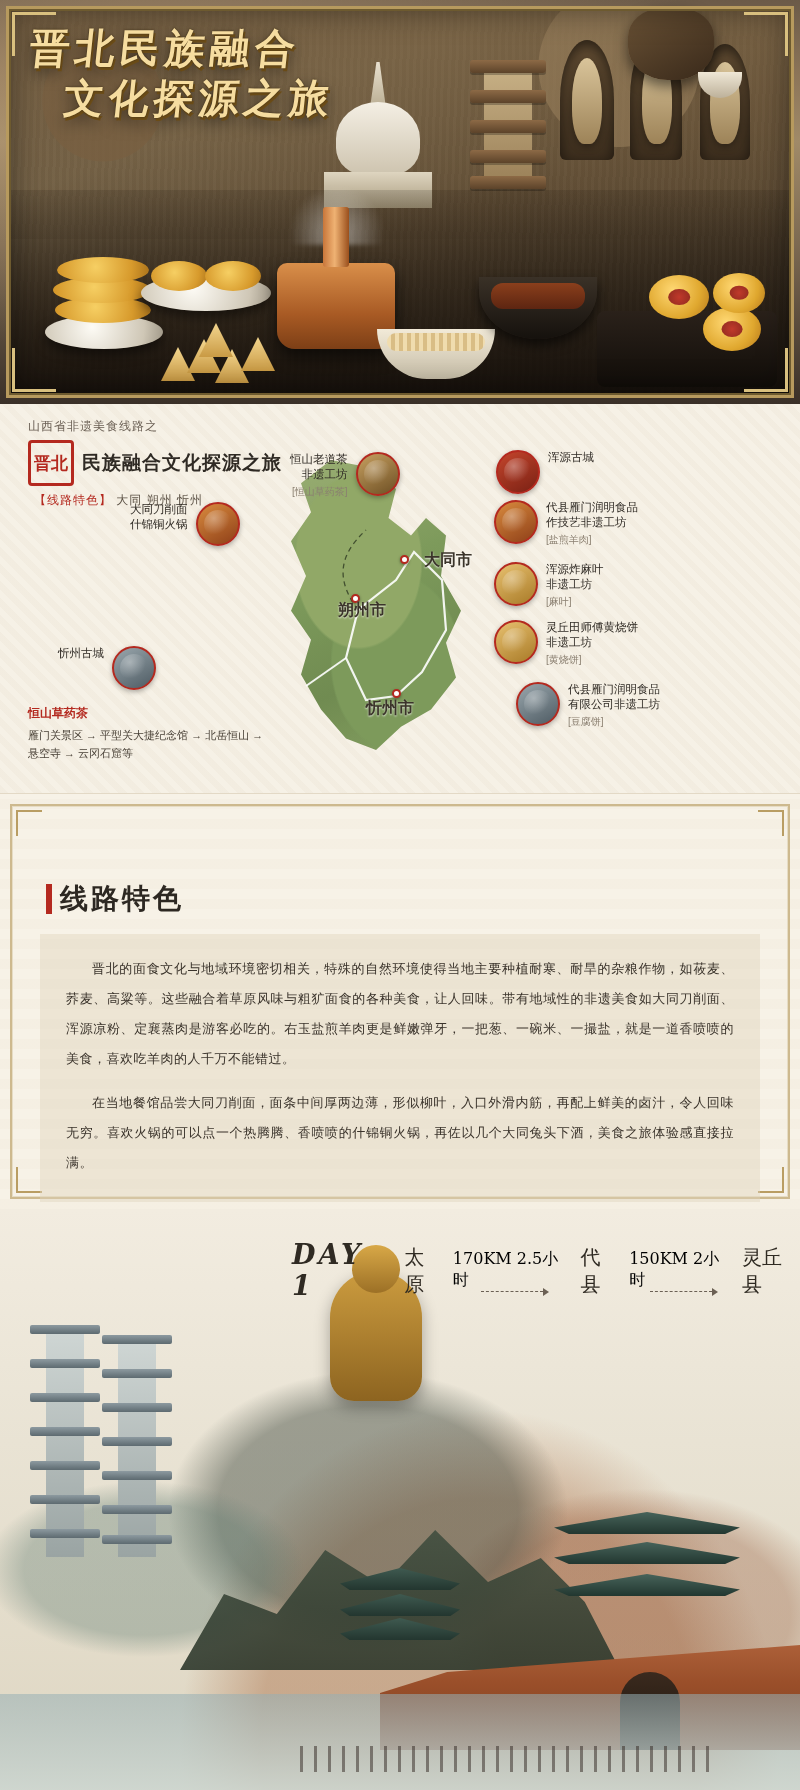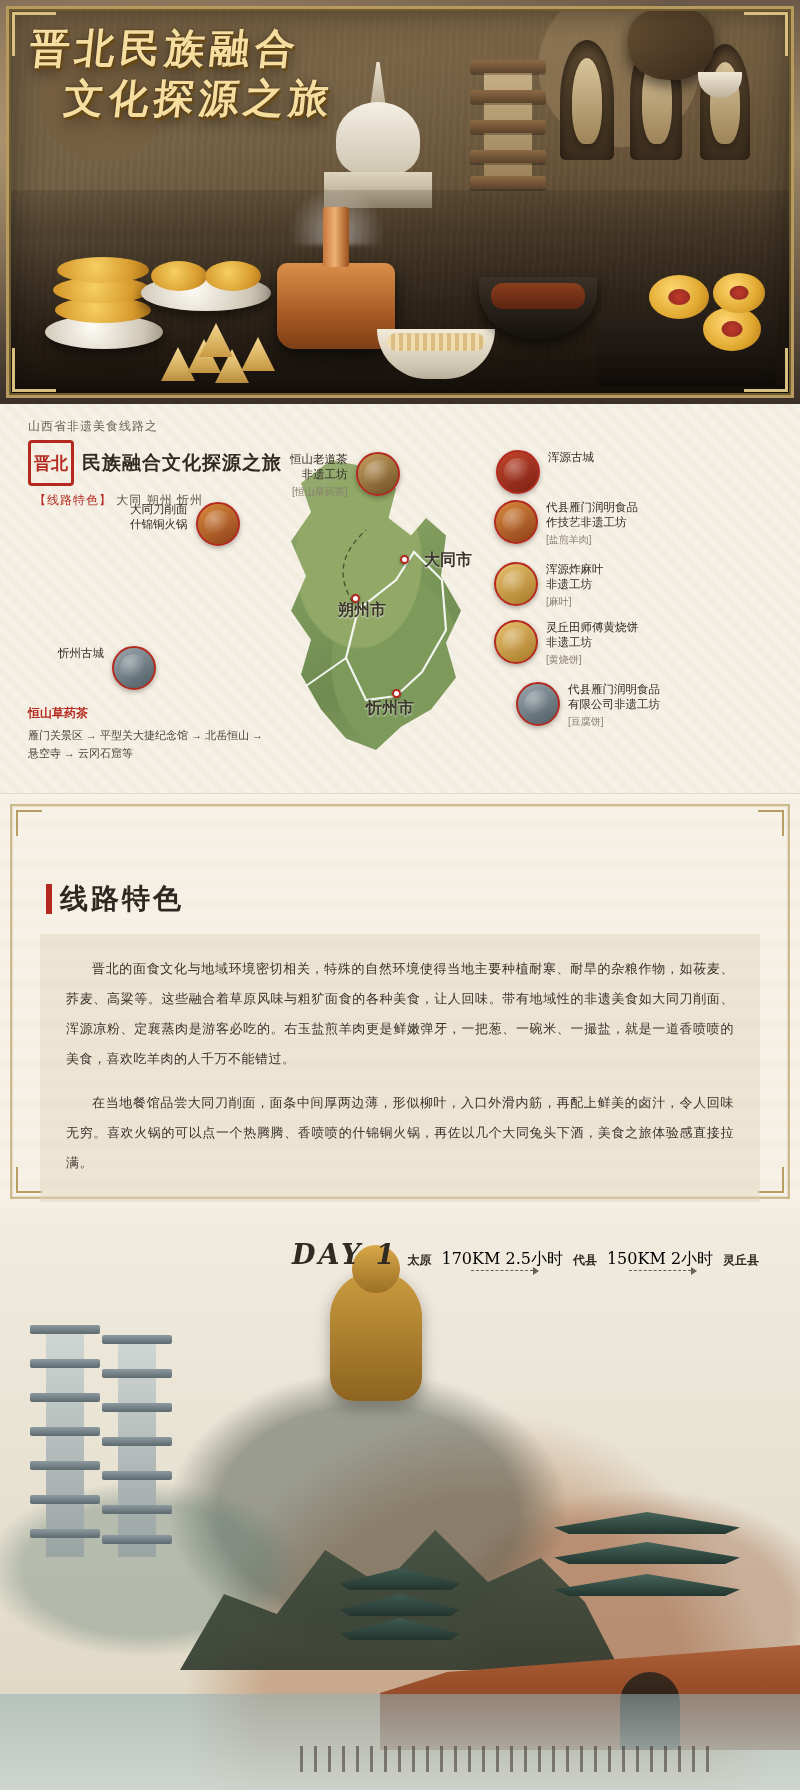--- a/index.html
+++ b/index.html
@@ -400,21 +400,21 @@
   .day-header {
     position: absolute; left: 292px; top: 30px;
     display: flex; align-items: baseline; gap: 10px;
     font-family: "DejaVu Serif", serif;
   }
   .day-label {
     font-size: 27px; font-weight: bold; font-style: italic;
     letter-spacing: 3px; color: #2f2a22;
   }
   .seg { display: flex; align-items: baseline; gap: 4px; }
-  .seg .city { font-size: 12px; font-weight: bold; color: #2f2a22; }
+  .seg .city { font-size: 20px; font-weight: normal; color: #2f2a22; }
   .dashline {
     display: inline-block;
     width: 62px; height: 1px;
     margin: 0 2px 4px;
     border-top: 1px dashed #6b6054;
     position: relative;
   }
   .dashline::after {
     content: ""; position: absolute; right: -6px; top: -4px;
     border-left: 6px solid #6b6054;

